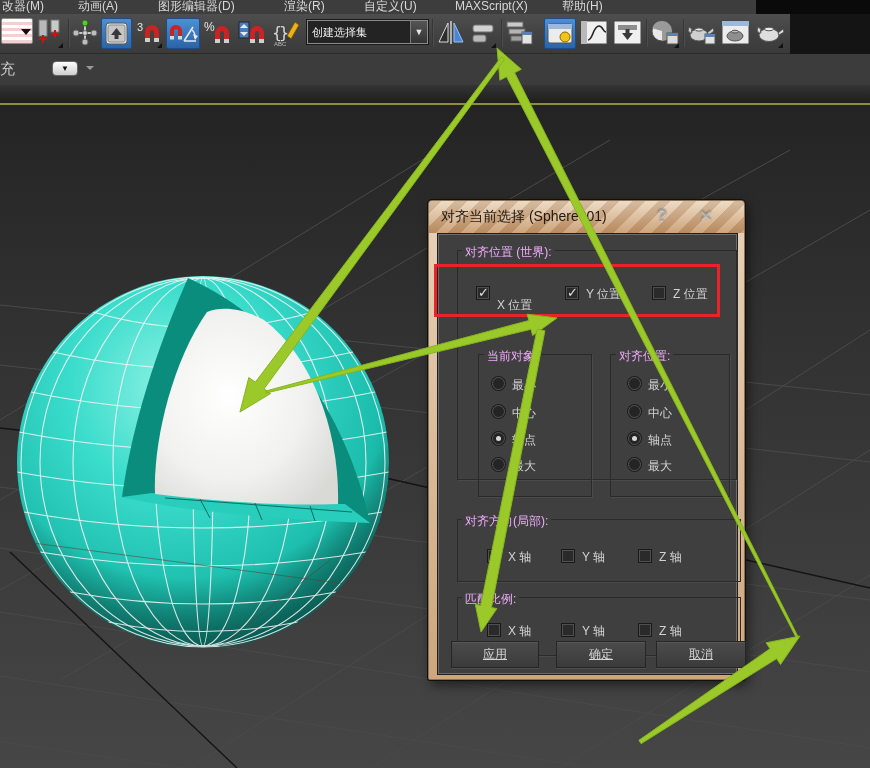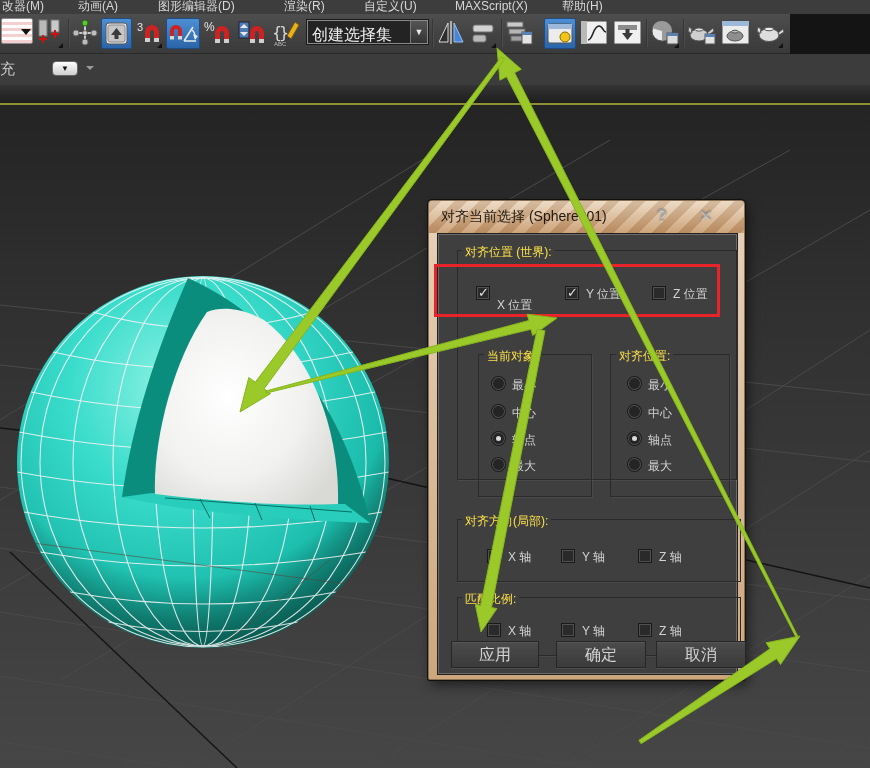--- a/index.html
+++ b/index.html
@@ -2,37 +2,37 @@
 <html><head>
 <meta charset="utf-8">
 <style>
   * { margin:0; padding:0; box-sizing:border-box; }
   html,body { width:870px; height:768px; overflow:hidden; background:#0a0a0a;
               font-family:"Liberation Sans","DejaVu Sans",sans-serif; }
   .abs { position:absolute; }
   #stage { position:relative; width:870px; height:768px; }
 
   
-  #menubar { left:0; top:0; width:870px; height:14px; background:#3d3d3d; overflow:hidden; z-index:6; }
+  #menubar { left:0; top:0; width:756px; height:14px; background:#3d3d3d; overflow:hidden; z-index:6; }
   .mi { position:absolute; top:-2px; color:#d8d8d8; font-size:12px; line-height:16px; white-space:nowrap; }
 
   
   #toolbar-row { left:0; top:14px; width:870px; height:40px; background:#141414; z-index:6; }
   #toolbar { position:absolute; left:0; top:0; width:790px; height:40px;
              background:linear-gradient(#4e4e4e,#424242 55%,#3a3a3a);
              border-bottom:1px solid #2a2a2a; }
   .tbi { position:absolute; top:4px; height:31px; border-radius:2px; }
   .sep { position:absolute; top:5px; width:2px; height:28px;
          background:linear-gradient(90deg,#2a2a2a,#5a5a5a); }
   .pressed { background:linear-gradient(#4d8fd4,#2a64a8); border:1px solid #1d4c86; }
   .flyout::after { content:""; position:absolute; right:1px; bottom:1px;
                    border-left:5px solid transparent; border-bottom:5px solid #111; }
   #sel-combo { position:absolute; left:307px; top:6px; width:121px; height:24px;
                background:#232323; border:1px solid #8a8a8a; outline:1px solid #1a1a1a; }
-  #sel-combo .txt { position:absolute; left:4px; top:4px; font-size:16px; color:#efefef; white-space:nowrap; }
+  #sel-combo .txt { position:absolute; left:4px; top:4px; font-size:11px; color:#efefef; white-space:nowrap; }
   #sel-combo .btn { position:absolute; right:0; top:0; width:17px; height:22px; background:linear-gradient(#555,#333);
                     border-left:1px solid #777; color:#e8e8e8; font-size:9px; text-align:center; line-height:22px; }
 
   
   #strip1 { left:0; top:54px; width:870px; height:31px; background:#3c3c3c; z-index:5; }
   #strip1 .lbl { position:absolute; left:0; top:6px; color:#cfcfcf; font-size:15px; }
   #strip1 .ddbtn { position:absolute; left:52px; top:7px; width:26px; height:15px; border-radius:4px;
                    background:linear-gradient(#fdfdfd,#cfcfcf); border:1px solid #666;
                    color:#111; font-size:8px; text-align:center; line-height:14px; }
   #strip1 .ddarrow { position:absolute; left:86px; top:12px; width:0; height:0;
@@ -58,35 +58,35 @@
   #title { position:absolute; left:12px; top:7px; font-size:14px; color:#20180f; white-space:nowrap; }
   .capbtn { position:absolute; top:4px; width:22px; height:22px; text-align:center;
             font-size:16px; font-weight:bold; color:#b9b9b9; line-height:22px;
             text-shadow:0 1px 0 #f5ead9,0 -1px 0 #4a3category825,1px 0 0 #6a5337; }
   #helpbtn { left:222px; color:#a8a8a8; text-shadow:0 1px 1px #f0e2cc,0 0 2px #333; }
   #closebtn { left:266px; color:#a8a8a8; text-shadow:0 1px 1px #f0e2cc,0 0 2px #333; }
 
   #panel { position:absolute; left:8px; top:32px; width:301px; height:442px;
            background:#3f3f3f; border:1px solid #1f1f1f; box-shadow:0 0 0 1px #6b6b6b inset; }
   .group { position:absolute; border:1px solid #2a2a2a; box-shadow:1px 1px 0 rgba(255,255,255,.06); }
-  .glabel { position:absolute; font-size:12px; color:#fde047; background:#3f3f3f;
+  .glabel { position:absolute; font-size:12px; color:#f0abfc; background:#3f3f3f;
             padding:0 3px; white-space:nowrap; }
   .lab { position:absolute; font-size:12px; color:#d2d2d2; white-space:nowrap; }
 
   .cb { position:absolute; width:14px; height:14px; background:#2a2a2a;
         border:1px solid #191919; box-shadow:inset 0 0 0 1px #4f4f4f; }
   .cb.on::after { content:"✓"; position:absolute; left:1px; top:-2px; font-size:13px; color:#e2e2e2; }
   .rb { position:absolute; width:13px; height:13px; border-radius:50%;
         background:#242424; border:1px solid #555; box-shadow:0 0 0 1px #1c1c1c; }
   .rb.on::after { content:""; position:absolute; left:3px; top:3px; width:5px; height:5px;
         border-radius:50%; background:#dadada; }
 
   .dbtn { position:absolute; height:27px; background:linear-gradient(#4b4b4b,#3b3b3b);
           border:1px solid #262626; box-shadow:0 1px 0 rgba(255,255,255,.08), inset 0 1px 0 rgba(255,255,255,.07);
-          color:#d5d5d5; font-size:16px; text-align:center; line-height:25px; }
+          color:#d5d5d5; font-size:12px; text-align:center; line-height:25px;text-decoration:underline; }
 
   
   #redbox { left:434px; top:264px; width:286px; height:53px; border:3px solid #e8232a; z-index:12; }
   #arrows { position:absolute; left:0; top:0; z-index:15; pointer-events:none; } 
 </style>
 </head>
 <body>
 
 <div id="stage">
 

